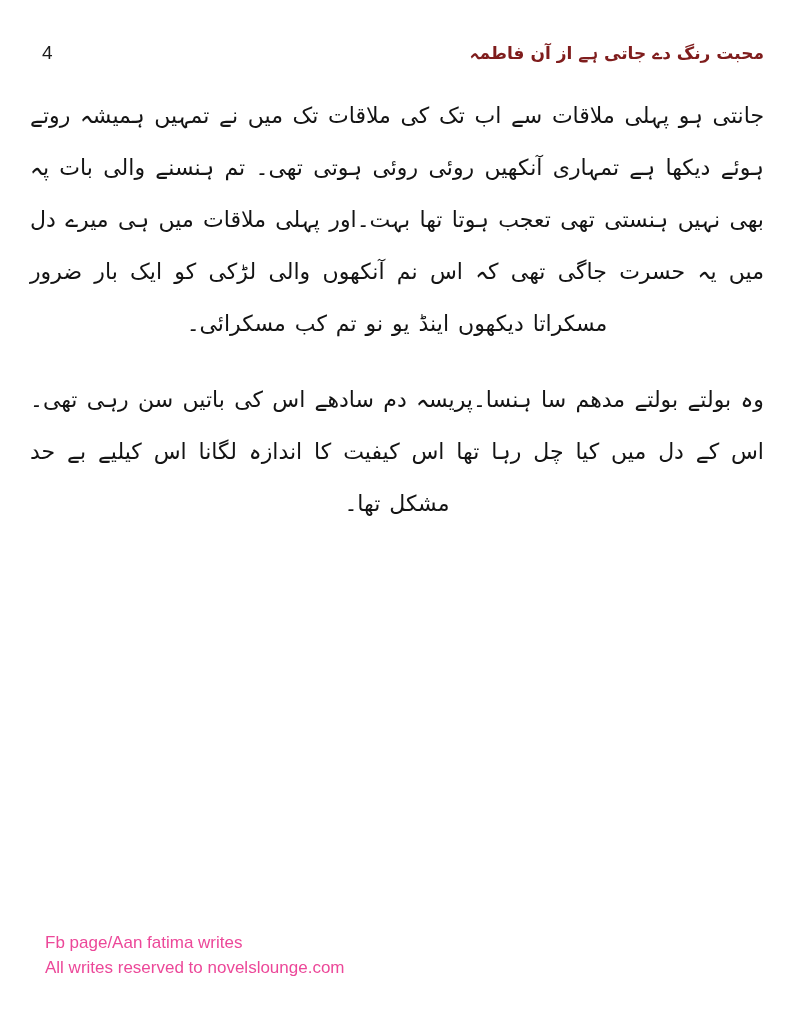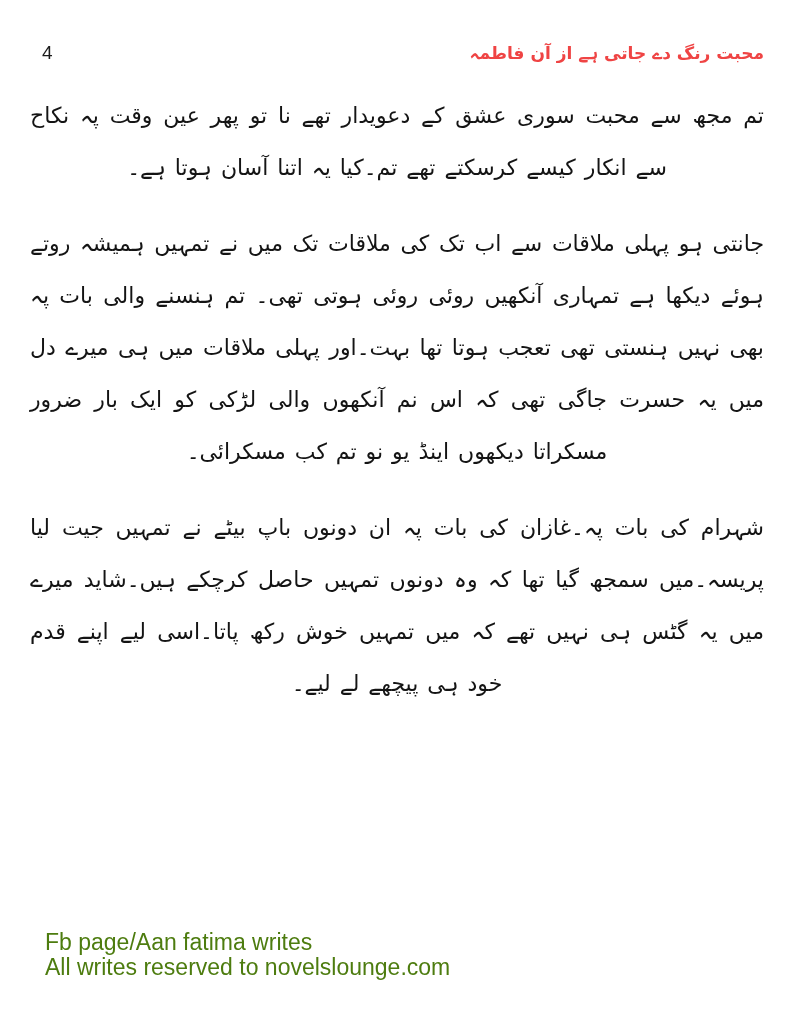--- a/index.html
+++ b/index.html
@@ -25,21 +25,21 @@
     font-family: "Liberation Sans", sans-serif;
     font-size: 19px;
     color: #1c1c1c;
     line-height: 1.2;
   }
   .header-title {
     direction: rtl;
     font-family: "DejaVu Sans", sans-serif;
     font-size: 17px;
     font-weight: bold;
-    color: #ef4444;
+    color: #7f1d1d;
     line-height: 1.4;
     text-align: right;
     margin-left: 28px;
   }
   .story {
     direction: rtl;
     padding: 24px 28px 0 30px;
     color: #141414;
   }
   .para {
@@ -49,40 +49,39 @@
     text-align: justify;
     -moz-text-align-last: center;
     text-align-last: center;
     word-spacing: 2px;
   }
   .footer {
     position: absolute;
     left: 45px;
     top: 930px;
     font-family: "Liberation Sans", sans-serif;
-    font-size: 23px;
+    font-size: 17px;
     line-height: 25px;
-    color: #4d7c0f;
+    color: #ec4899;
     text-align: left;
   }
 </style>
 </head>
 <body>
 
 <div class="page">
 
   <div class="header-row">
     <div class="page-num">4</div>
     <div class="header-title" dir="rtl" lang="ur">محبت رنگ دے جاتی ہے از آن فاطمہ</div>
   </div>
 
   <div class="story" dir="rtl" lang="ur">
-    <p class="para">تم مجھ سے محبت سوری عشق کے دعویدار تھے نا تو پھر عین وقت پہ نکاح سے انکار کیسے کرسکتے تھے تم۔کیا یہ اتنا آسان ہوتا ہے۔</p>
     <p class="para">جانتی ہو پہلی ملاقات سے اب تک کی ملاقات تک میں نے تمہیں ہمیشہ روتے ہوئے دیکھا ہے تمہاری آنکھیں روئی روئی ہوتی تھی۔ تم ہنسنے والی بات پہ بھی نہیں ہنستی تھی تعجب ہوتا تھا بہت۔اور پہلی ملاقات میں ہی میرے دل میں یہ حسرت جاگی تھی کہ اس نم آنکھوں والی لڑکی کو ایک بار ضرور مسکراتا دیکھوں اینڈ یو نو تم کب مسکرائی۔</p>
-    <p class="para">شہرام کی بات پہ۔غازان کی بات پہ ان دونوں باپ بیٹے نے تمہیں جیت لیا پریسہ۔میں سمجھ گیا تھا کہ وہ دونوں تمہیں حاصل کرچکے ہیں۔شاید میرے میں یہ گٹس ہی نہیں تھے کہ میں تمہیں خوش رکھ پاتا۔اسی لیے اپنے قدم خود ہی پیچھے لے لیے۔</p>
+    <p class="para">وہ بولتے بولتے مدھم سا ہنسا۔پریسہ دم سادھے اس کی باتیں سن رہی تھی۔اس کے دل میں کیا چل رہا تھا اس کیفیت کا اندازہ لگانا اس کیلیے بے حد مشکل تھا۔</p>
   </div>
 
   <div class="footer">
     <div>Fb page/Aan fatima writes</div>
     <div>All writes reserved to novelslounge.com</div>
   </div>
 
 </div>
 
 </body></html>

